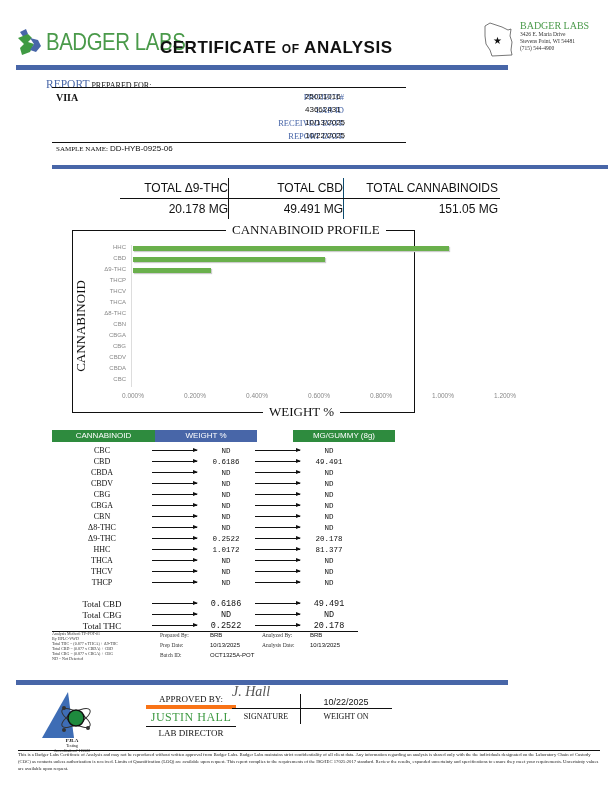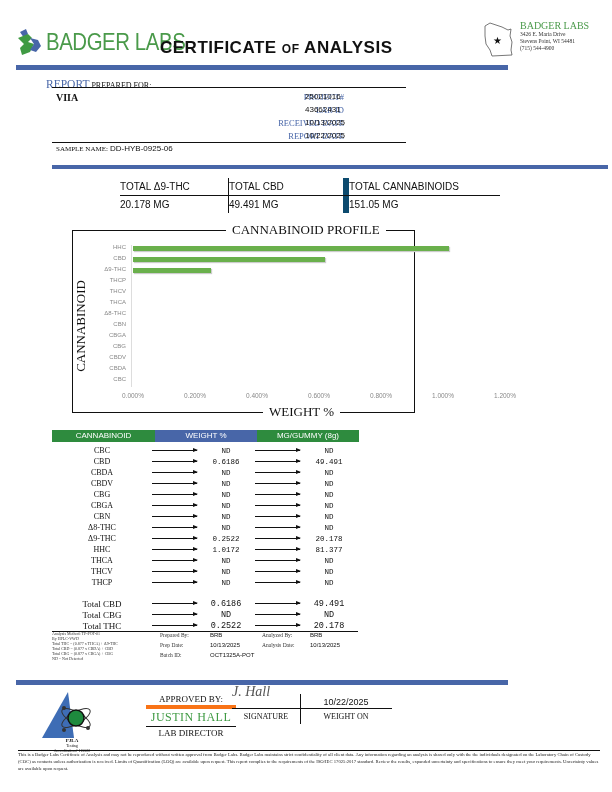--- a/index.html
+++ b/index.html
@@ -24,24 +24,24 @@
   .hrule { background: #111; height: 1px; }
   .client { left: 56px; top: 92px; font-family: "Liberation Serif", serif; font-size: 10px; font-weight: bold; }
   .meta-row { right: 268px; font-family: "Liberation Serif", serif; font-size: 8.5px; color: #4866a8; text-align: right; }
   .meta-val { left: 305px; font-size: 8px; }
   .sample-lbl { left: 56px; top: 145px; font-family: "Liberation Serif", serif; font-size: 7px; }
   .sample-val { left: 110px; top: 144px; font-size: 8px; }
 
   
   .totals { left: 120px; top: 178px; width: 380px; }
   .totals-row { display: flex; }
-  .tcell { text-align: left; font-size: 10px; padding: 3px 0; }
+  .tcell { text-align: right; font-size: 12px; padding: 3px 0; }
   .tcell.c1 { width: 108px; }
   .tcell.c2 { width: 115px; border-left: 1px solid #111; }
-  .tcell.c3 { width: 155px; border-left: 6px solid #0c4a6e; }
+  .tcell.c3 { width: 155px; border-left: 1px solid #0c4a6e; }
 
   
   .chart-frame { left: 72px; top: 230px; width: 343px; height: 183px; border: 1.3px solid #111; }
   .chart-title { left: 226px; top: 222px; background: #fff; padding: 0 6px; font-family: "Liberation Serif", serif; font-size: 13px; }
   .chart-xlabel { left: 263px; top: 404px; background: #fff; padding: 0 6px; font-family: "Liberation Serif", serif; font-size: 13px; }
   .chart-ylabel { left: 26px; top: 318px; background: #fff; padding: 0 6px; font-family: "Liberation Serif", serif; font-size: 13px; transform: rotate(-90deg); transform-origin: center; width: 110px; text-align: center; }
   .cat-label { left: 80px; width: 46px; text-align: right; font-size: 6px; color: #888; }
   .bar { left: 133px; height: 5px; background: #6ab04c; box-shadow: 1px 1px 1px #ccc; }
   .axis-line { left: 131px; top: 245px; width: 1px; height: 142px; background: #ddd; }
   .tick { top: 392px; font-size: 6.5px; color: #888; text-align: center; width: 40px; }
@@ -162,21 +162,21 @@
 <div class="abs tick" style="left:175px;">0.200%</div>
 <div class="abs tick" style="left:237px;">0.400%</div>
 <div class="abs tick" style="left:299px;">0.600%</div>
 <div class="abs tick" style="left:361px;">0.800%</div>
 <div class="abs tick" style="left:423px;">1.000%</div>
 <div class="abs tick" style="left:485px;">1.200%</div>
 
 <div class="abs tbl-head">
   <div class="th g" style="width:103px;">CANNABINOID</div>
   <div class="th b" style="width:102px;">WEIGHT %</div>
-  <div class="th g" style="width:102px;">MG/GUMMY (8g)</div>
+  <div class="th g" style="width:102px;margin-left:36px;">MG/GUMMY (8g)</div>
 </div>
 
 <div class="abs trow" style="top:445px;">
     <div class="tname">CBC</div>
     <div class="arrow"></div>
     <div class="tval">ND</div>
     <div class="arrow"></div>
     <div class="tval">ND</div>
   </div>
 <div class="abs trow" style="top:456px;">

